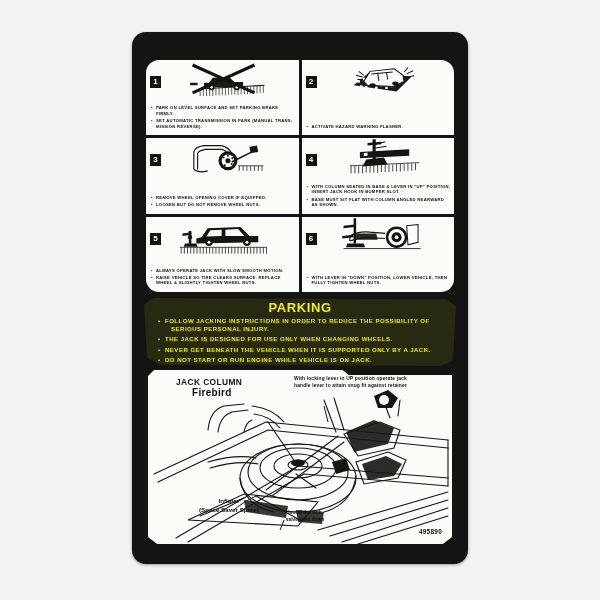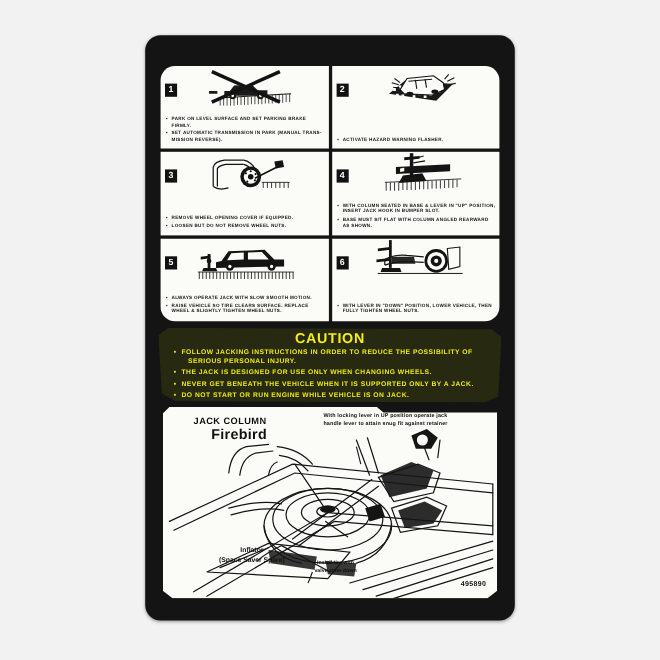--- a/index.html
+++ b/index.html
@@ -79,21 +79,21 @@
     clip-path:polygon(0 6px,6px 0,64% 0,66% 5px,100% 5px,100% 96%,97% 100%,3% 100%,0 96%);
     border-radius:4px;
   }
   #stow-title{
     position:absolute;left:28px;top:7px;color:#101010;
     font-size:8.4px;font-weight:bold;letter-spacing:.4px;
     font-family:"Liberation Sans",sans-serif;
   }
   #stow-sub{
     position:absolute;left:44px;top:17px;color:#101010;
-    font-size:13px;font-weight:bold;letter-spacing:.3px;
+    font-size:10px;font-weight:bold;letter-spacing:.3px;
     font-family:"Liberation Sans",sans-serif;
   }
   #stow-note{
     position:absolute;left:146px;top:5px;width:120px;color:#101010;
     font-size:4.9px;font-weight:bold;line-height:1.45;letter-spacing:.15px;
     font-family:"Liberation Sans",sans-serif;
   }
   #lbl-inflator{
     position:absolute;left:35px;top:127px;width:92px;text-align:center;
     color:#101010;font-size:6.2px;font-weight:bold;line-height:1.4;
@@ -455,21 +455,21 @@
         <div class="bul">
             <span class="dot">•</span>
             <span class="txt">WITH LEVER IN "DOWN" POSITION, LOWER VEHICLE, THEN FULLY TIGHTEN WHEEL NUTS.</span>
           </div>
       </div>
     </div>
   </div>
 
   <div id="caution">
     <div id="caution-bg"></div>
-    <div id="caution-title">CAUTION</div>
+    <div id="caution-title">PARKING</div>
     <div id="caution-list">
       <div class="cbul">
         <span class="dot">•</span>
         <span class="txt">
           <span>FOLLOW JACKING INSTRUCTIONS IN ORDER TO REDUCE THE POSSIBILITY OF</span>
           <span class="ind">SERIOUS PERSONAL INJURY.</span>
         </span>
       </div>
       <div class="cbul">
         <span class="dot">•</span>

